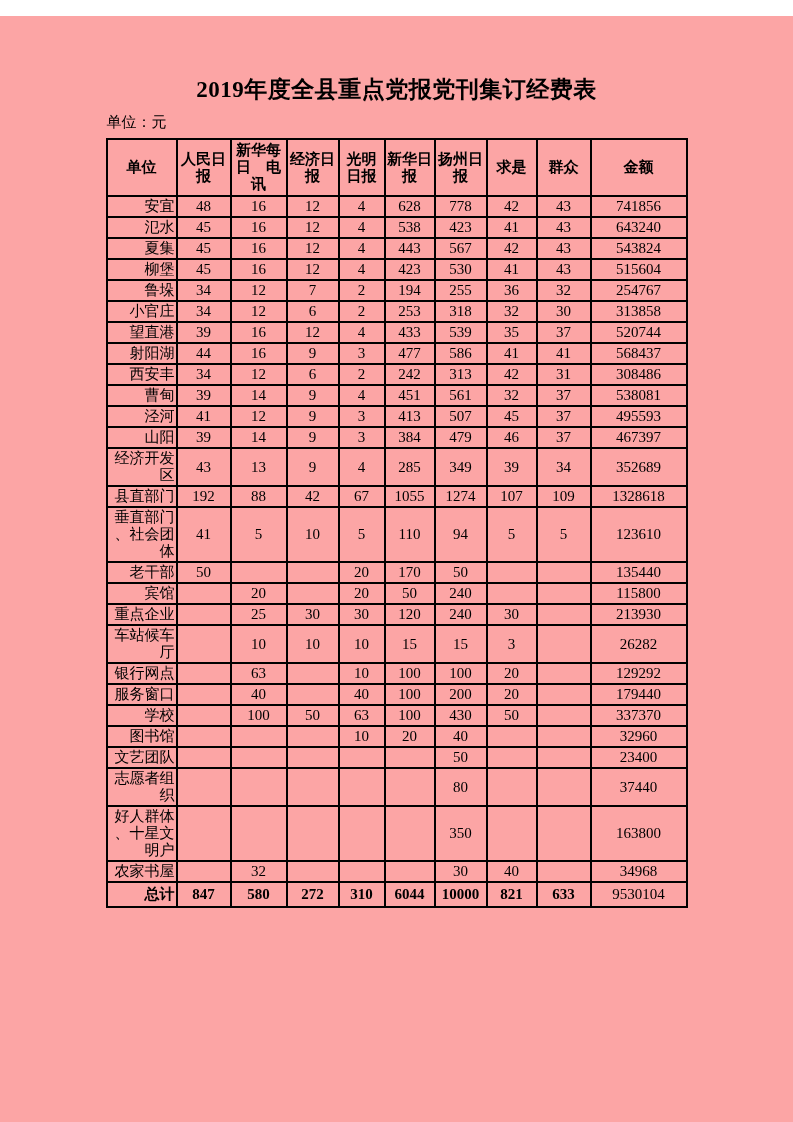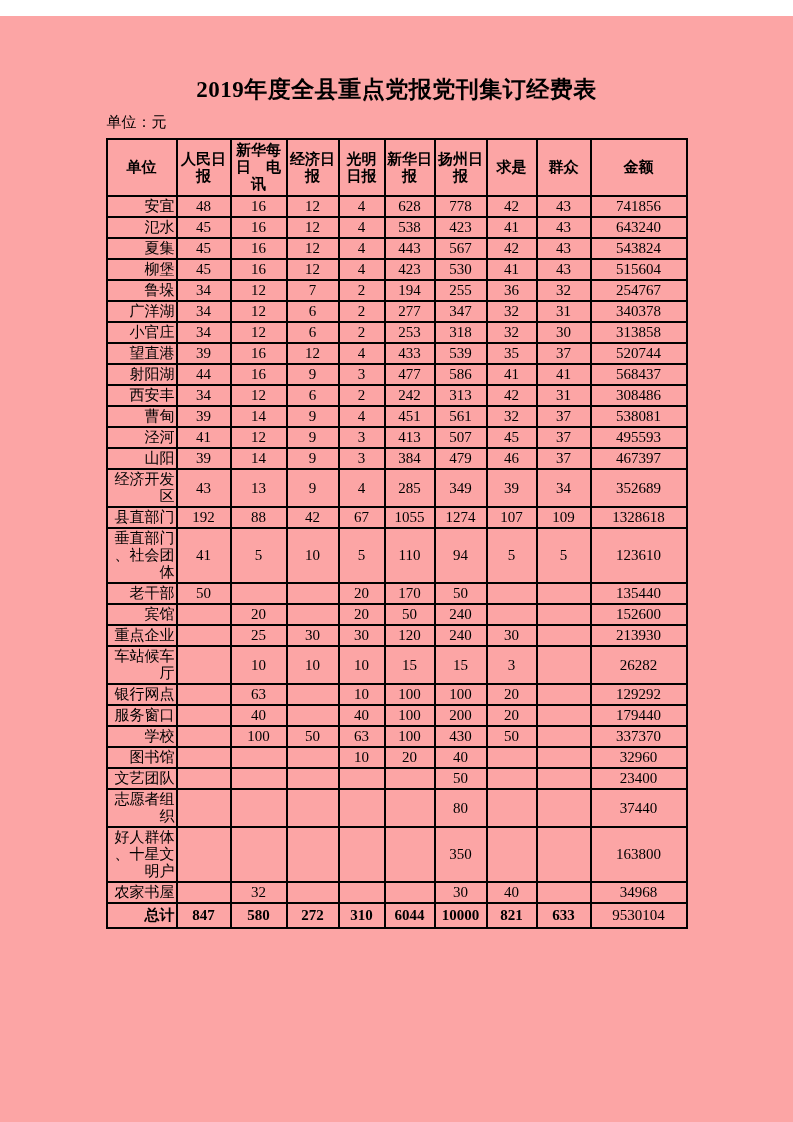--- a/index.html
+++ b/index.html
@@ -169,32 +169,20 @@
           <td>12</td>
           <td>7</td>
           <td>2</td>
           <td>194</td>
           <td>255</td>
           <td>36</td>
           <td>32</td>
           <td>254767</td>
         </tr>
         <tr>
-          <td class="label">广洋湖</td>
-          <td>34</td>
-          <td>12</td>
-          <td>6</td>
-          <td>2</td>
-          <td>277</td>
-          <td>347</td>
-          <td>32</td>
-          <td>31</td>
-          <td>340378</td>
-        </tr>
-        <tr>
           <td class="label">小官庄</td>
           <td>34</td>
           <td>12</td>
           <td>6</td>
           <td>2</td>
           <td>253</td>
           <td>318</td>
           <td>32</td>
           <td>30</td>
           <td>313858</td>
@@ -325,21 +313,21 @@
         <tr>
           <td class="label">宾馆</td>
           <td></td>
           <td>20</td>
           <td></td>
           <td>20</td>
           <td>50</td>
           <td>240</td>
           <td></td>
           <td></td>
-          <td>152600</td>
+          <td>115800</td>
         </tr>
         <tr>
           <td class="label">重点企业</td>
           <td></td>
           <td>25</td>
           <td>30</td>
           <td>30</td>
           <td>120</td>
           <td>240</td>
           <td>30</td>

